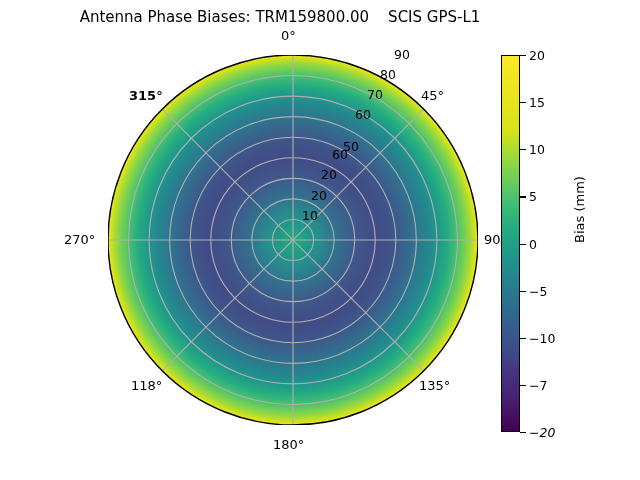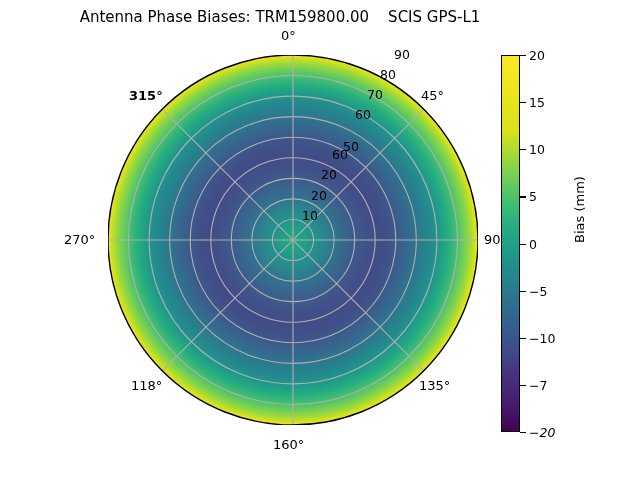--- a/index.html
+++ b/index.html
@@ -110,21 +110,21 @@
     <span class="rad-label" style="left:247px;top:52px;">60</span>
     <span class="rad-label" style="left:259px;top:32px;">70</span>
     <span class="rad-label" style="left:272px;top:12px;text-align:center;">80</span>
     <span class="rad-label" style="left:286px;top:-8px;">90</span>
   </div>
 
   <span class="ang-label" style="left:281px;top:28px;">0°</span>
   <span class="ang-label" style="left:421px;top:88px;">45°</span>
   <span class="ang-label" style="left:484px;top:232px;">90°</span>
   <span class="ang-label" style="left:419px;top:378px;">135°</span>
-  <span class="ang-label" style="left:273px;top:437px;">160°</span>
+  <span class="ang-label" style="left:273px;top:437px;">180°</span>
   <span class="ang-label" style="left:131px;top:378px;">118°</span>
   <span class="ang-label" style="left:64px;top:232px;">270°</span>
   <span class="ang-label" style="left:129px;top:88px;font-weight:bold;">315°</span>
 
   <div id="cbar-wrap">
     <div id="cbar"></div>
   </div>
 
   <div class="cb-tick" style="top:55px;"></div>
   <div class="cb-tick" style="top:102.1px;"></div>

